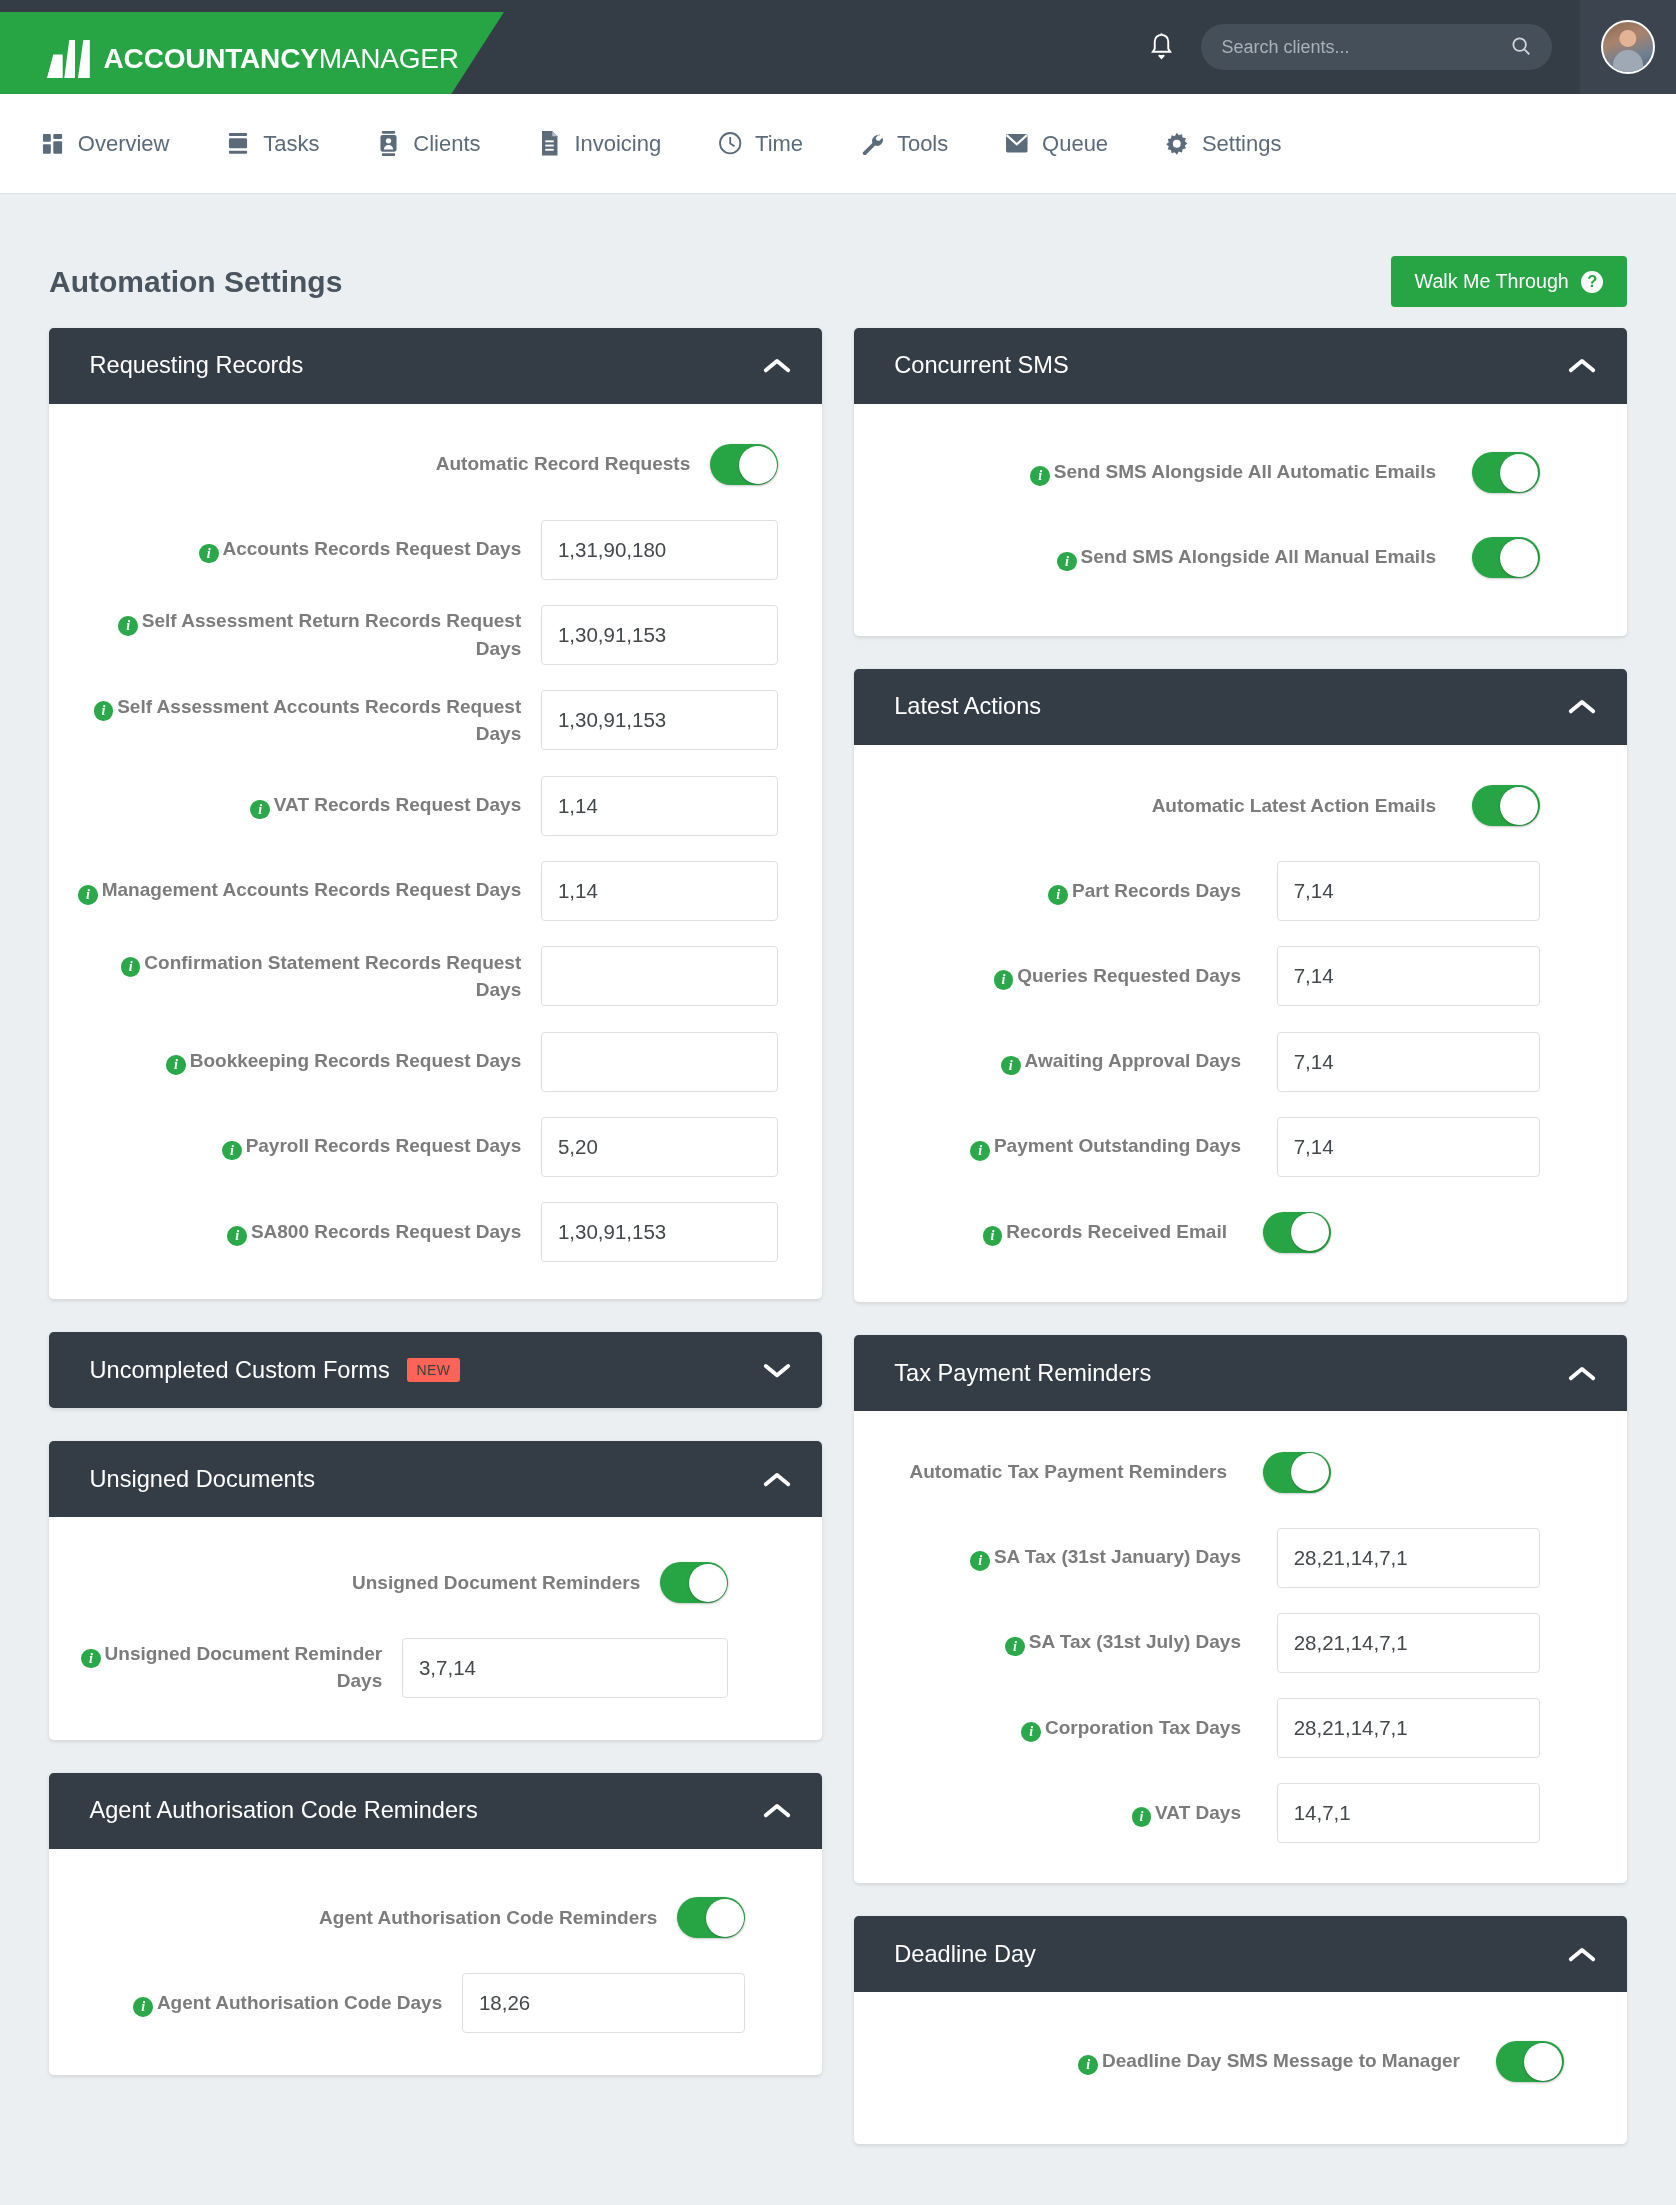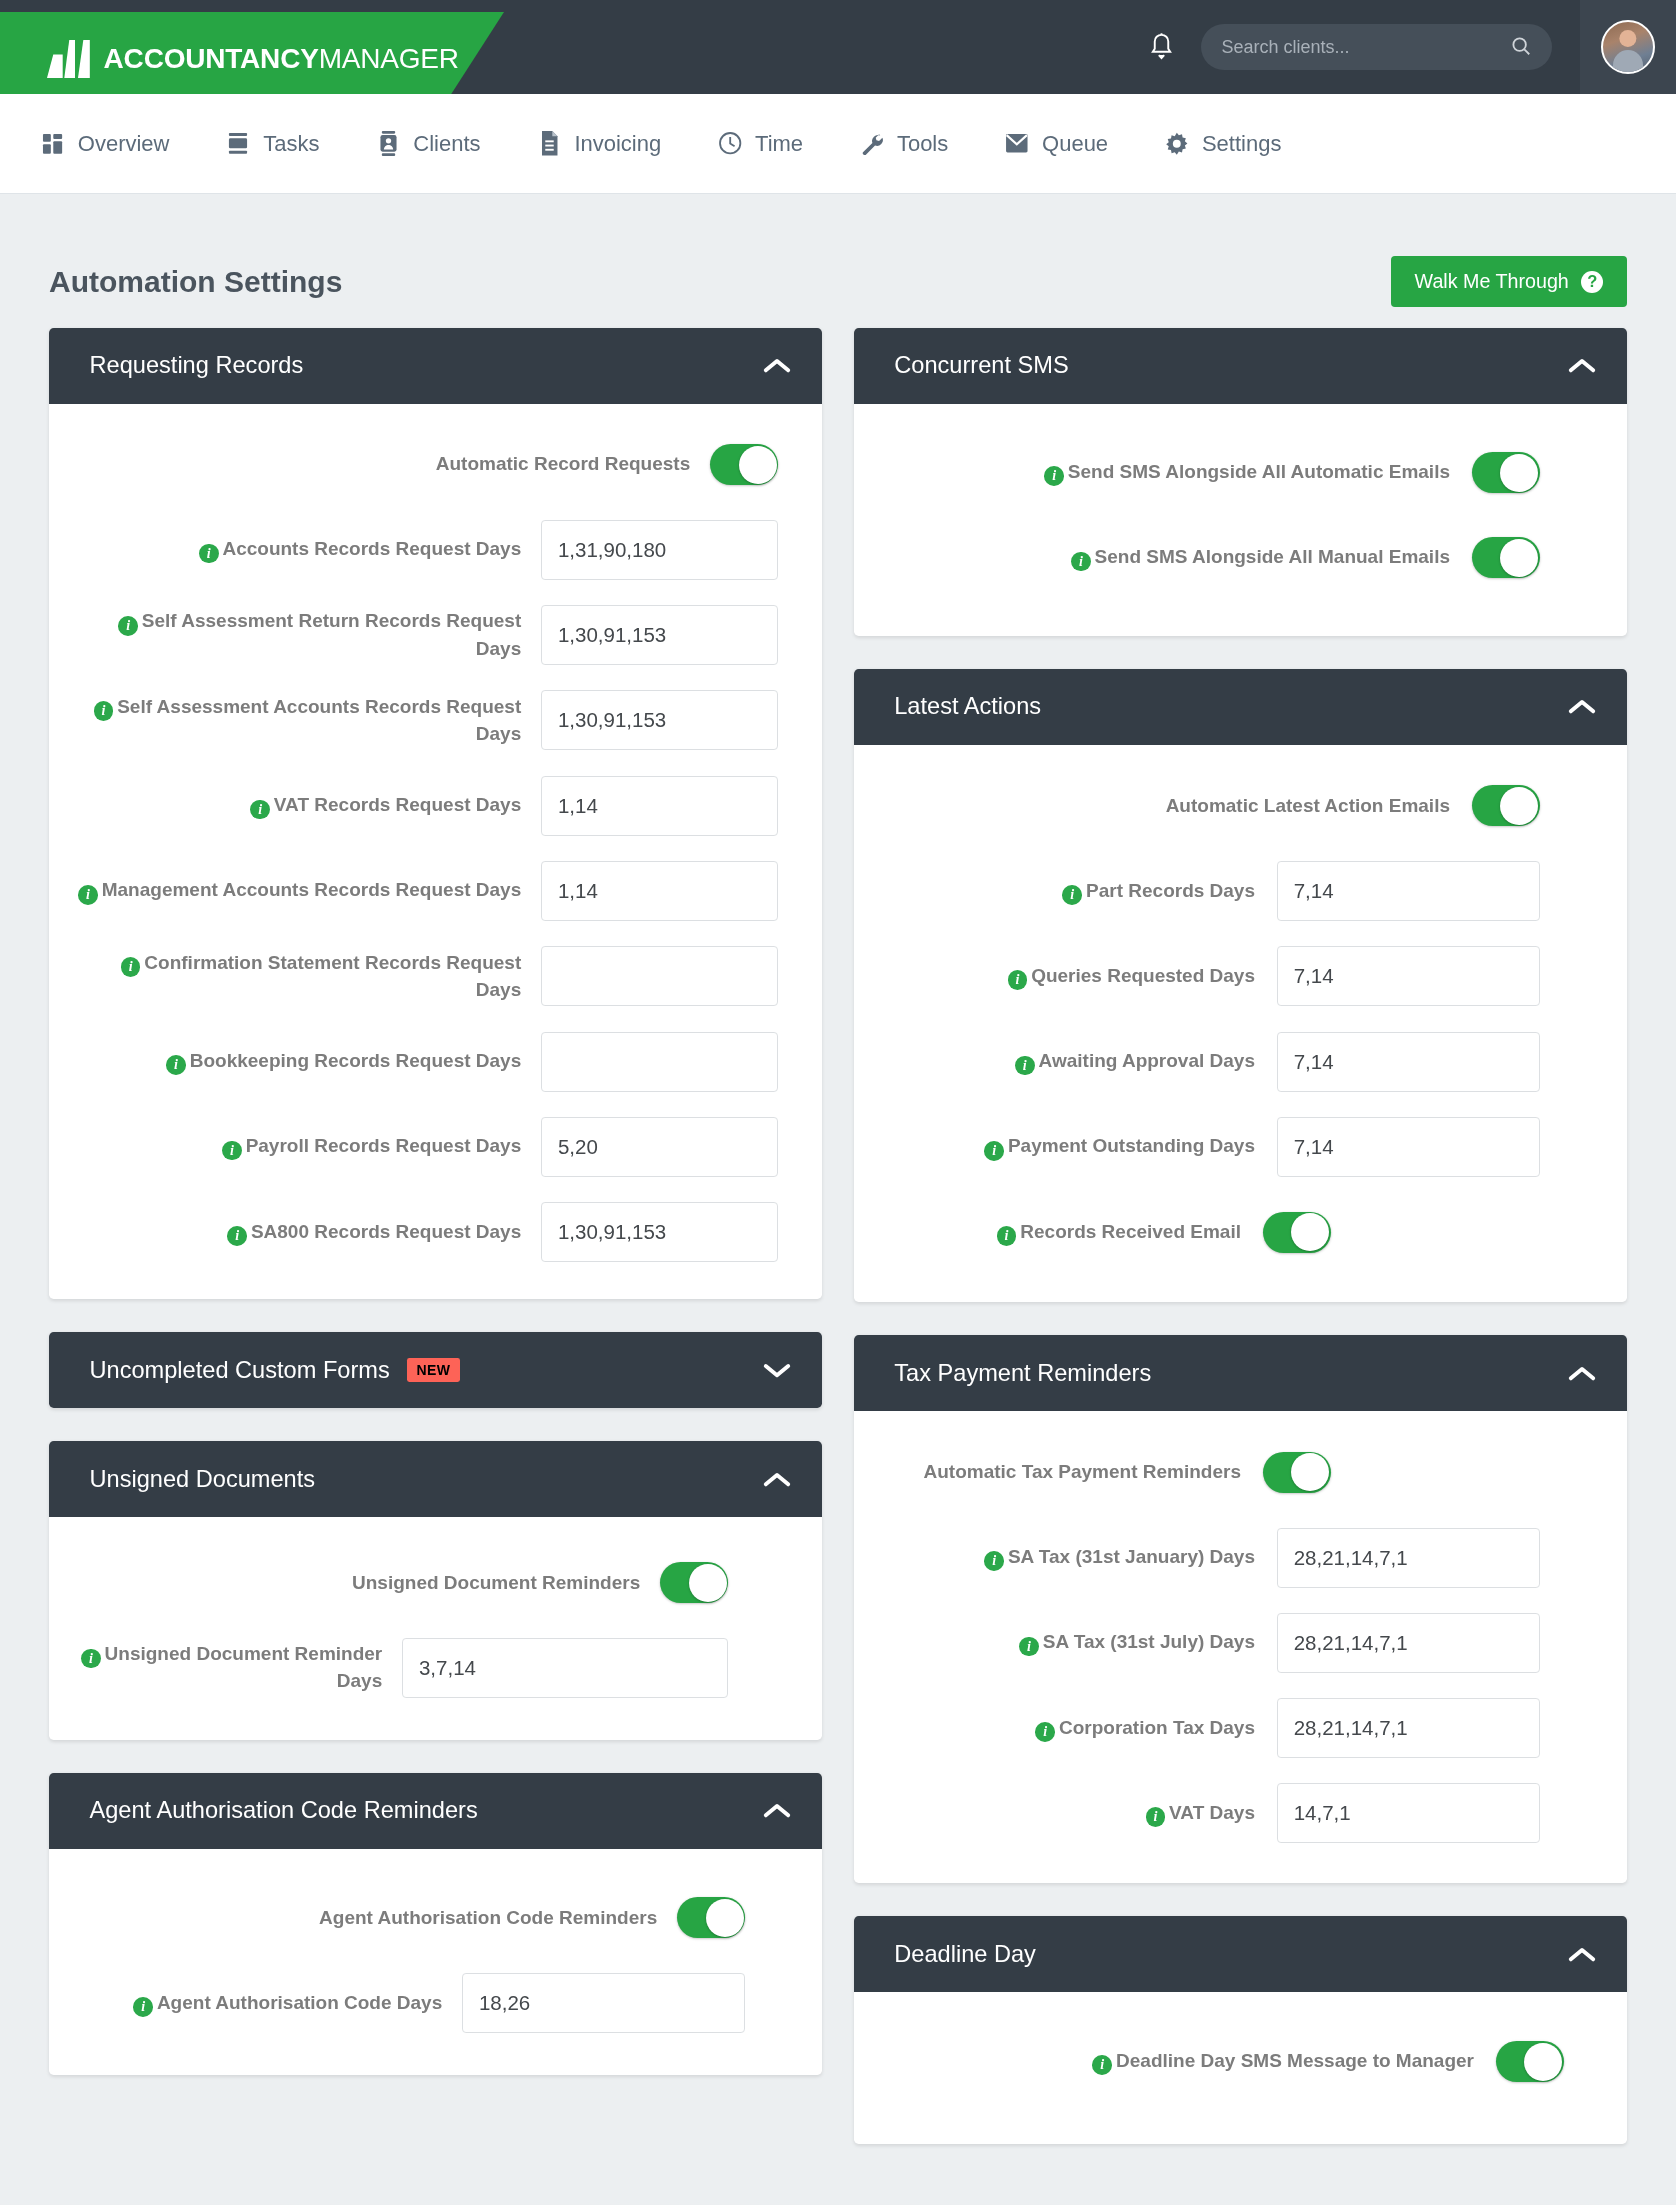--- a/index.html
+++ b/index.html
@@ -208,23 +208,23 @@
     cursor: pointer;
   }
   .panel-title {
     color: #fff;
     font-size: 23.6px;
     font-weight: 400;
     margin-left: 9px;
   }
   .badge-new {
     background: #fd6357;
-    color: #000000;
+    color: #404040;
     font-size: 14px;
-    font-weight: 700;
+    font-weight: 400;
     padding: 3.9px 9.4px;
     border-radius: 2.4px;
     margin-left: 17.3px;
     letter-spacing: 0.4px;
   }
   .chev {
     margin-left: auto;
     color: #fff;
     display: flex; align-items: center;
   }
@@ -288,21 +288,21 @@
   }
   .toggle .knob {
     position: absolute;
     top: 1.6px; right: 1.6px;
     width: 38px; height: 38px;
     border-radius: 50%;
     background: #fff;
     box-shadow: 0 0.8px 2.4px rgba(0,0,0,0.3);
   }
   .col-right .txt-input { width: 263px; }
-  .col-right .row-label { padding-right: 22px; }
+  .col-right .row-label { padding-right: 36px; }
   .col-right .panel-body { padding: 27px 87px 36px 25px; }
   .sms-body { padding: 35px 87px 44px 25px !important; }
   .deadline-body { padding: 35px 63px 49px 25px !important; }
 </style>
 </head>
 <body>
 
 <div class="topbar">
   <div class="brand-wedge">
     <div class="logo-mark">

